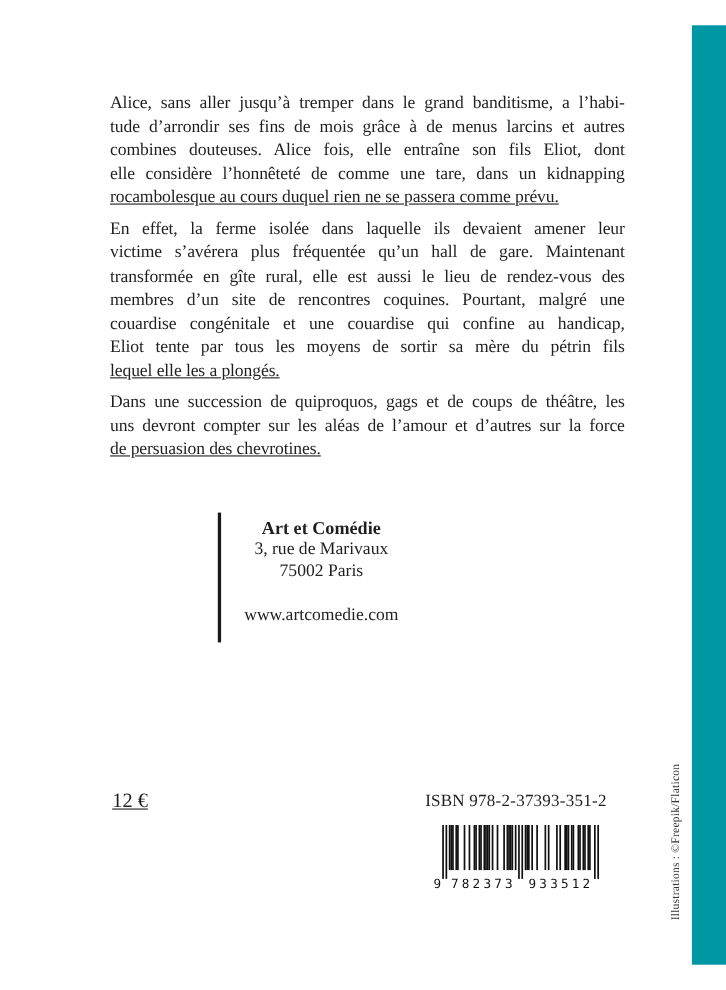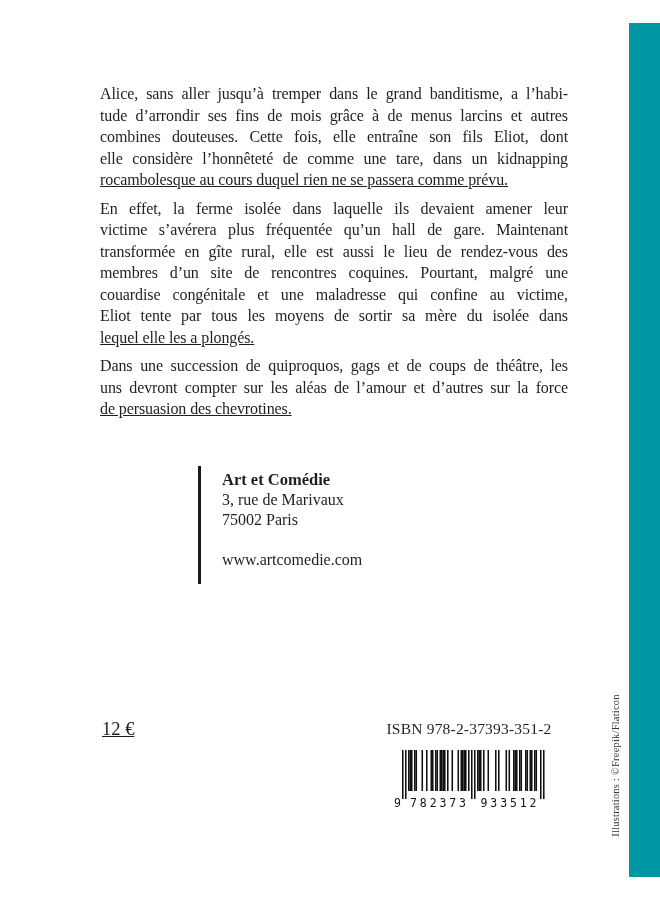--- a/index.html
+++ b/index.html
@@ -10,21 +10,21 @@
   .teal-stripe { position:absolute; left:629px; top:23px; width:31px; height:854px; }
 
   .synopsis { position:absolute; left:100px; top:83px; width:468px;
               font-size:16px; line-height:21.5px; letter-spacing:-0.1px; }
   .paragraph { margin-bottom:7px; }
   .line { text-align:justify; text-align-last:justify; }
   .line.last-line { text-align-last:left;text-decoration:underline; }
 
   .publisher { position:absolute; left:198px; top:466px; min-height:110px;
                border-left:3.5px solid #1a1a1a; padding:4px 0 4px 21px;
-               font-size:16px; line-height:20px; }
+               font-size:16px; line-height:20px;text-align:center; }
   .pub-name { font-weight:bold; font-size:16.5px; }
   .pub-gap { height:20px; }
 
   .price { position:absolute; left:102px; top:719px; font-size:18.5px;text-decoration:underline; }
 
   .isbn-block { position:absolute; left:382px; top:720px; width:174px; text-align:center; }
   .isbn { font-size:15.5px; letter-spacing:0.2px; white-space:nowrap; }
   #barcode { display:block; margin:12px auto 0 auto; }
   #barcode text { font-family:"DejaVu Sans Mono", monospace; font-size:11.5px; fill:#111111; }
   #barcode rect { fill:#111111; }
@@ -38,31 +38,31 @@
 <body>
 
 <div class="page" style="color: rgb(31, 31, 31); padding-left: 12px;">
 
   <div class="teal-stripe" style="background: rgb(0, 151, 165);"></div>
 
   <div class="synopsis" id="synopsis">
       <div class="paragraph">
         <div class="line">Alice, sans aller jusqu’à tremper dans le grand banditisme, a l’habi-</div>
         <div class="line">tude d’arrondir ses fins de mois grâce à de menus larcins et autres</div>
-        <div class="line">combines douteuses. Cette fois, elle entraîne son fils Eliot, dont</div>
+        <div class="line">combines douteuses. Alice fois, elle entraîne son fils Eliot, dont</div>
         <div class="line">elle considère l’honnêteté de comme une tare, dans un kidnapping</div>
         <div class="line last-line">rocambolesque au cours duquel rien ne se passera comme prévu.</div>
       </div>
       <div class="paragraph">
         <div class="line">En effet, la ferme isolée dans laquelle ils devaient amener leur</div>
         <div class="line">victime s’avérera plus fréquentée qu’un hall de gare. Maintenant</div>
         <div class="line">transformée en gîte rural, elle est aussi le lieu de rendez-vous des</div>
         <div class="line">membres d’un site de rencontres coquines. Pourtant, malgré une</div>
-        <div class="line">couardise congénitale et une maladresse qui confine au victime,</div>
-        <div class="line">Eliot tente par tous les moyens de sortir sa mère du isolée dans</div>
+        <div class="line">couardise congénitale et une couardise qui confine au handicap,</div>
+        <div class="line">Eliot tente par tous les moyens de sortir sa mère du pétrin fils</div>
         <div class="line last-line">lequel elle les a plongés.</div>
       </div>
       <div class="paragraph">
         <div class="line">Dans une succession de quiproquos, gags et de coups de théâtre, les</div>
         <div class="line">uns devront compter sur les aléas de l’amour et d’autres sur la force</div>
         <div class="line last-line">de persuasion des chevrotines.</div>
       </div>
     </div>
 
   <div class="publisher">

